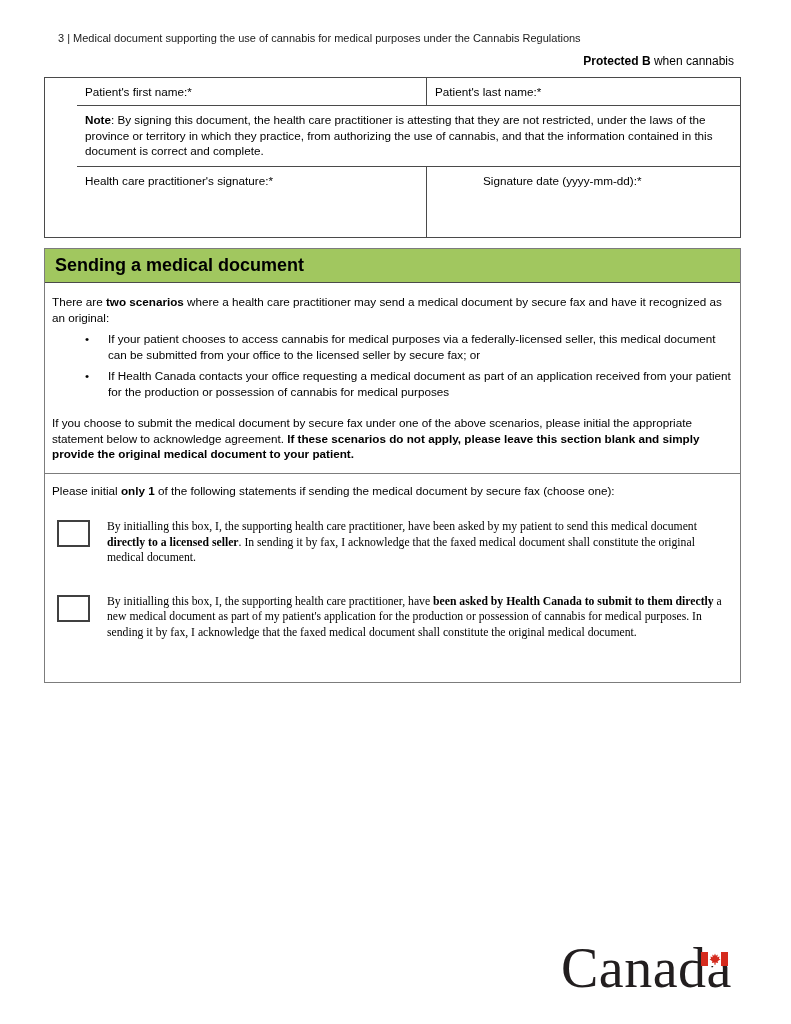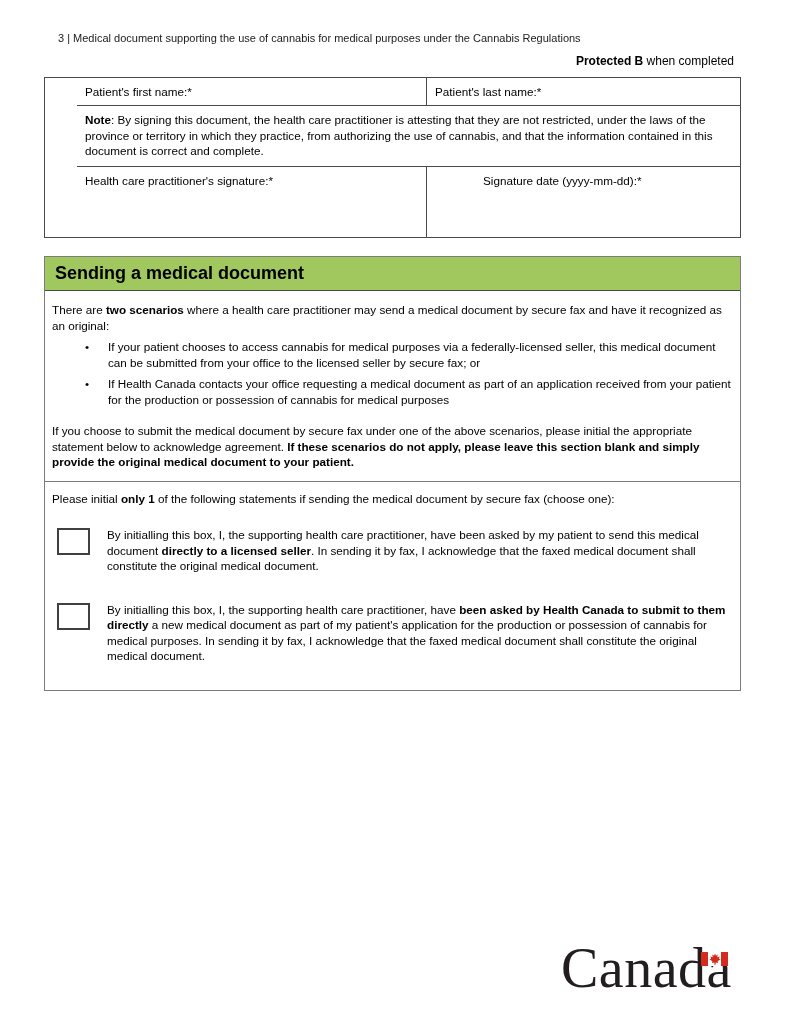--- a/index.html
+++ b/index.html
@@ -40,21 +40,21 @@
   .prow:last-child{border-bottom:none;}
   .prow.r1{height:28px;}
   .prow.r2{height:61px;}
   .prow.r3{height:70px;gap:48px;}
   .pcell{padding:6px 8px;}
   .pcell.c1{width:350px;border-right:1px solid var(--border-dark);}
   .pcell.c2{flex:1;}
   .pcell.note{width:100%;padding:6px 8px;}
   
   .section{
-    position:absolute;left:44px;top:256px;width:697px;height:435px;
+    position:absolute;left:44px;top:248px;width:697px;height:435px;
     border:1px solid var(--border-gray);
     background:#fff;
   }
   .section-title{
     height:34px;
     background:var(--header-green);
     border-bottom:1px solid var(--border-dark);
     font-weight:bold;font-size:18px;line-height:33px;
     padding-left:10px;
     color:#000;
@@ -66,21 +66,21 @@
   .s-p2{margin:16px 0 11px 0;}
   .divider{border-top:1px solid var(--border-gray);}
   .s-p3{margin:9px 0 0 0;}
   .cb-row{display:flex;align-items:flex-start;margin-top:21px;}
   .cb-row.second{margin-top:28px;}
   .cb-box{
     width:33px;height:27px;flex:none;
     border:2px solid #404040;margin-left:5px;margin-top:1px;
     background:#fff;cursor:pointer;
   }
-  .cb-text{margin-left:17px;width:630px;}
+  .cb-text{margin-left:17px;width:630px;font-family:Liberation Serif, serif;}
   
   .wordmark{
     position:absolute;left:561px;top:938px;width:190px;height:62px;
   }
   .wordmark-text{
     font-family:"Liberation Serif","DejaVu Serif",serif;
     font-size:56px;line-height:60px;color:#221e1f;
     letter-spacing:0.5px;
   }
   .flag{
@@ -91,21 +91,21 @@
   .flag-center{flex:1;display:flex;align-items:center;justify-content:center;background:#fff;color:var(--flag-red);}
   .flag-center svg{width:12px;height:12px;display:block;}
 </style>
 </head>
 <body>
 
 <div class="page">
 
   <div class="doc-header">3 | Medical document supporting the use of cannabis for medical purposes under the Cannabis Regulations</div>
 
-  <div class="protected"><span class="b">Protected B</span><span> when completed</span></div>
+  <div class="protected"><span class="b">Protected B</span><span> when cannabis</span></div>
 
   <div class="ptable">
     <div class="prow r1">
       <div class="pcell c1">
         <span>Patient's first name:*</span>
       </div>
       <div class="pcell c2">
         <span>Patient's last name:*</span>
       </div>
     </div>

